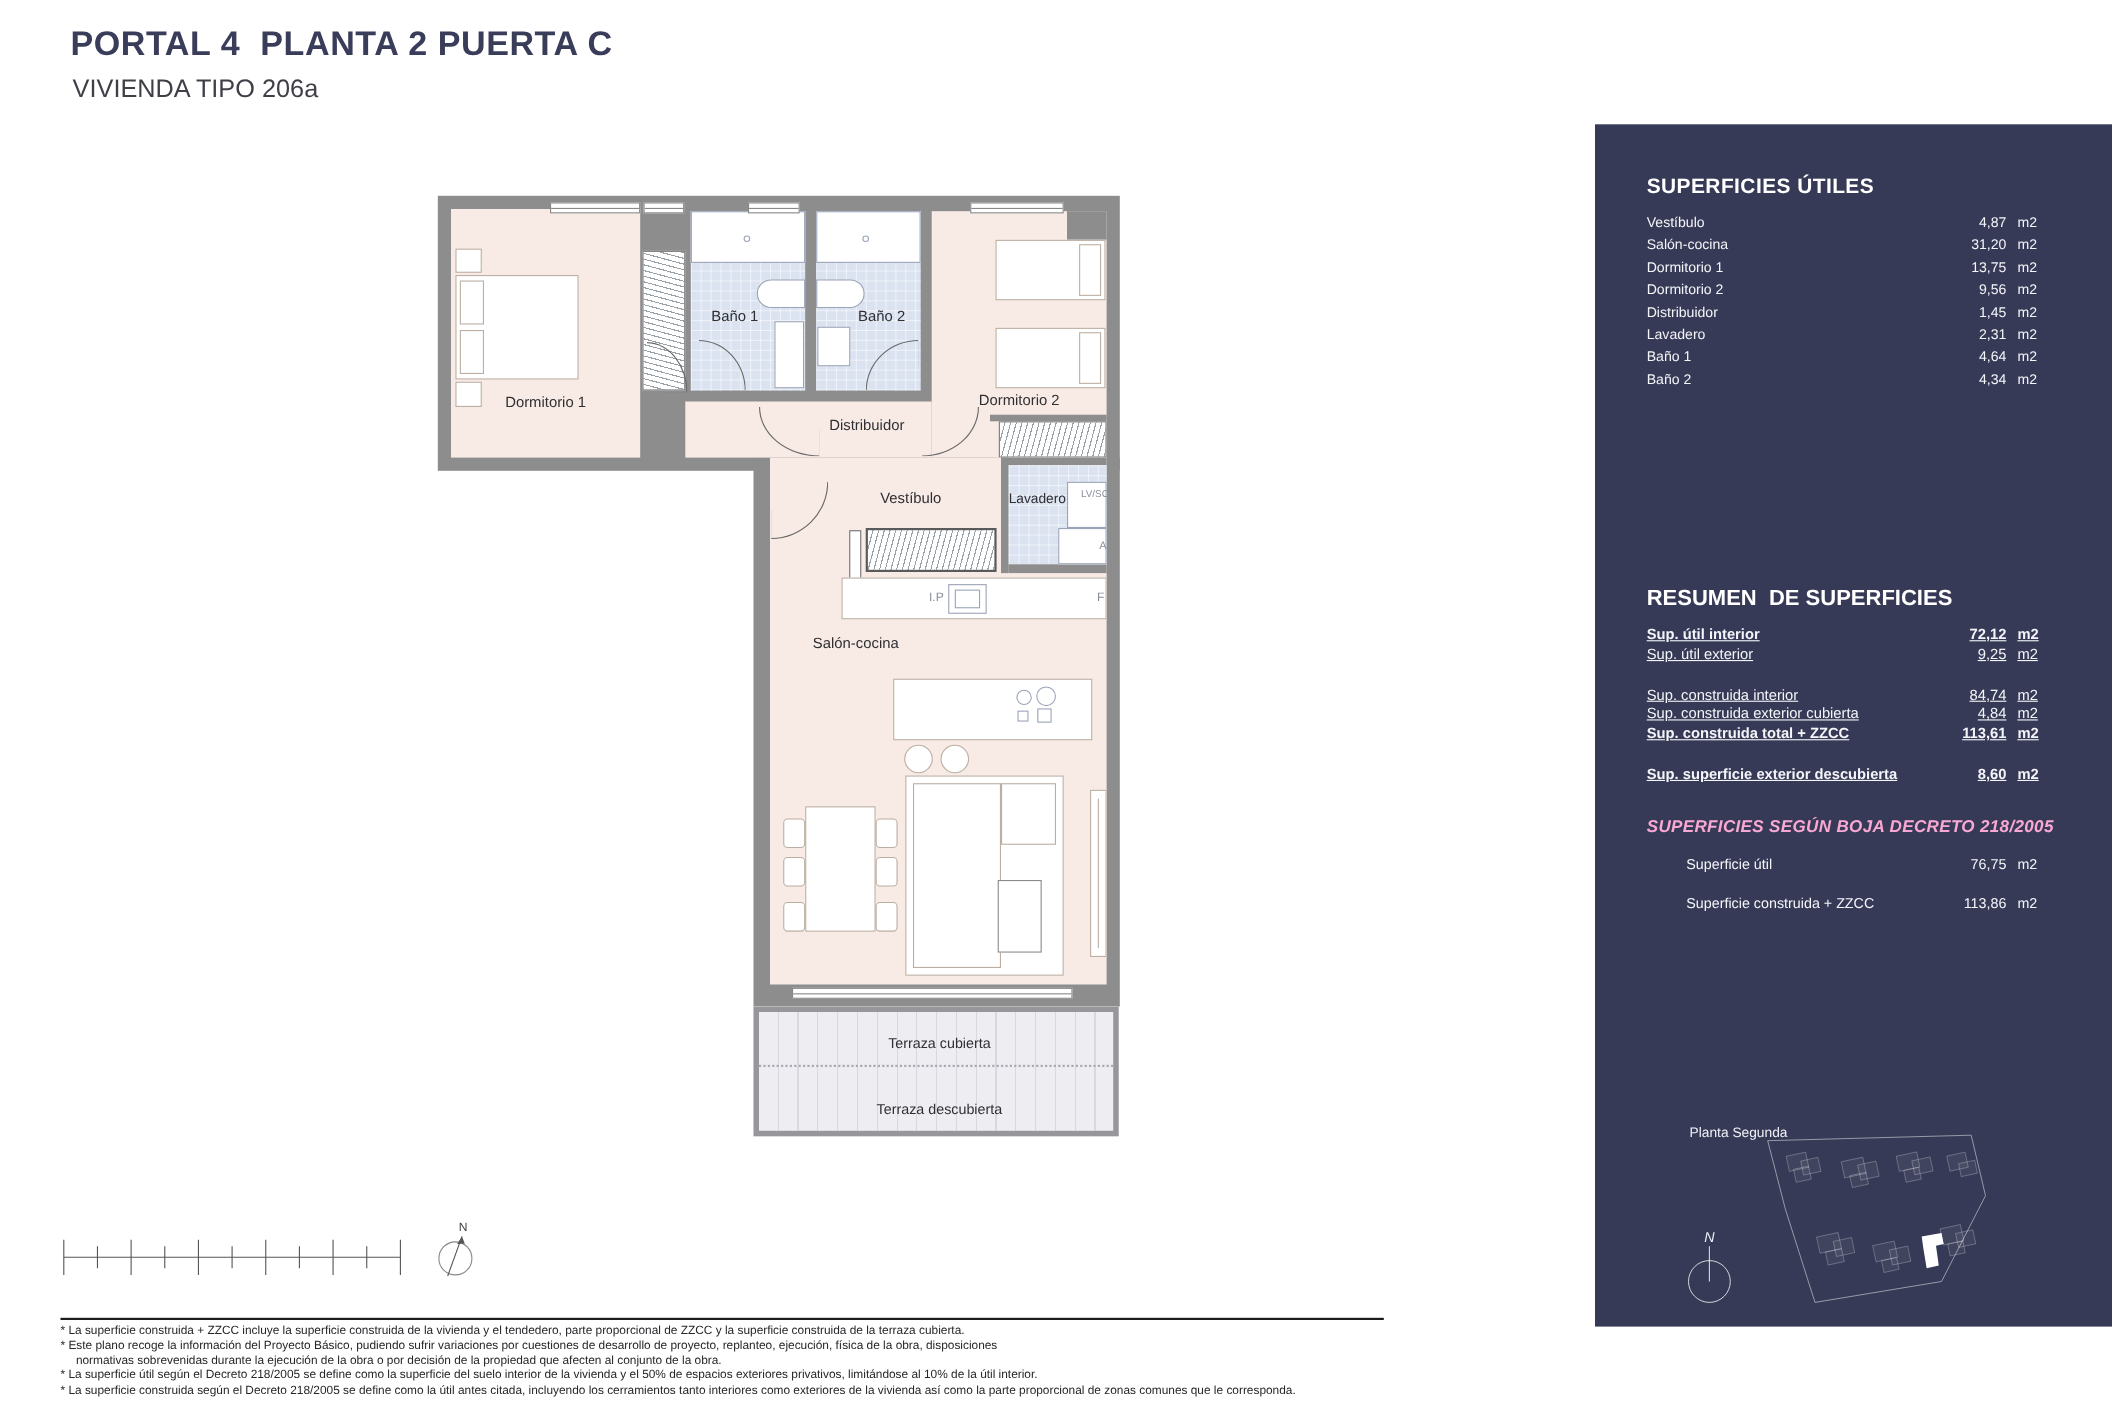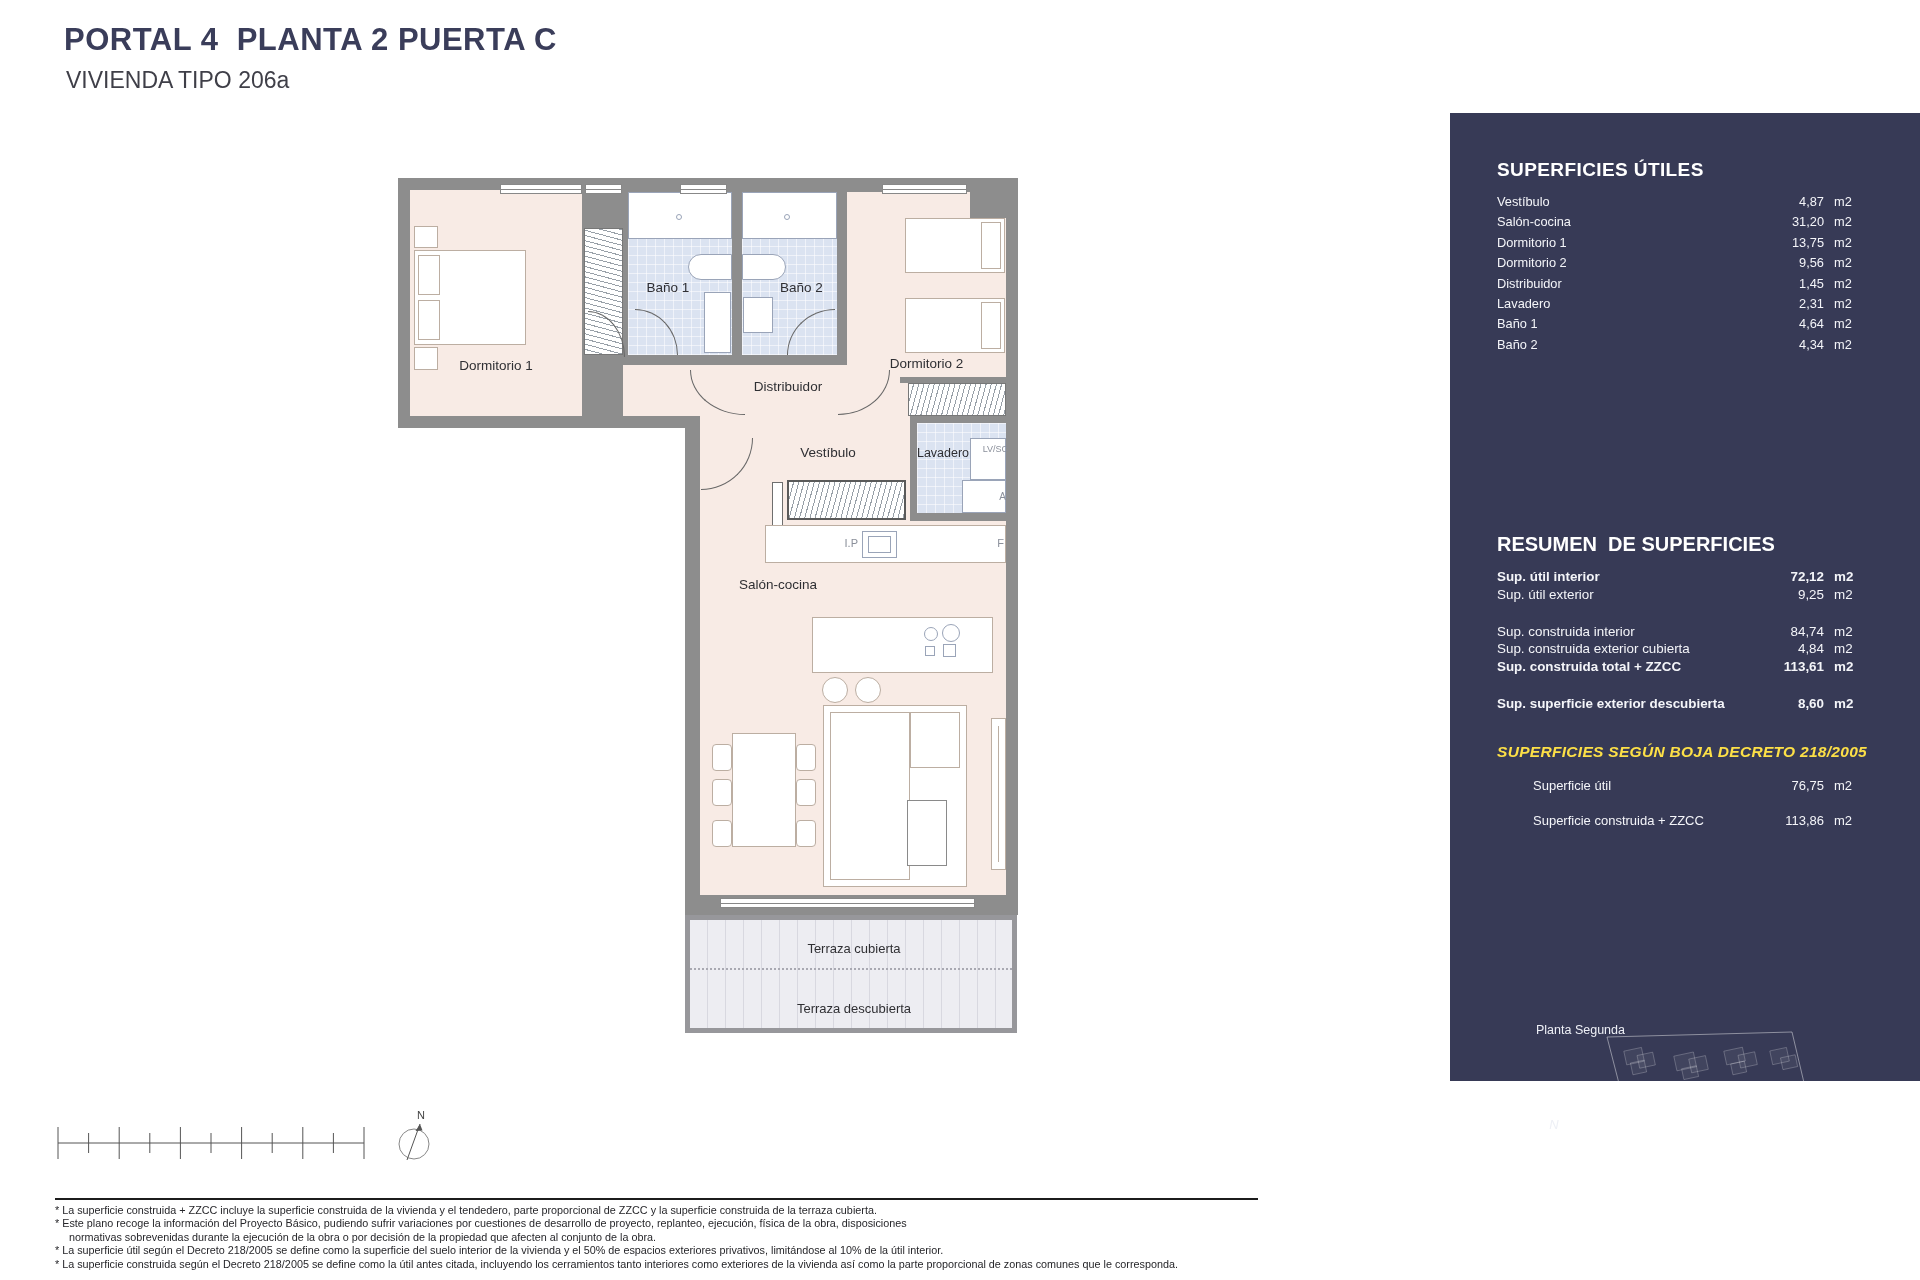--- a/index.html
+++ b/index.html
@@ -27,37 +27,37 @@
   .fix  { background:#fff; border:1px solid #9aa4b8; }
   .rlabel { position:absolute; font-size:13.5px; color:#2f2f33; text-align:center; }
   .slabel { position:absolute; font-size:9px; color:#8a8f9a; text-align:right; }
   .window { position:absolute; background:#fff; border:1px solid #888; }
   .window::after { content:""; position:absolute; left:0; right:0; top:45%; border-top:1px solid #888; }
   .arc { position:absolute; border:0 solid #666; }
   .dotline { border-top:2px dotted #a9a9b2; }
   .circle { border-radius:50%; }
 
   
-  .sidebar { position:absolute; left:1450px; top:113px; width:470px; height:968px;
+  .sidebar { position:absolute; left:1450px; top:113px; width:470px; height:1093px;
              background:#373a56; color:#f4f5f9; }
   .su-title { position:absolute; left:47px; top:46px; font-size:19px; font-weight:bold;
               letter-spacing:.4px; white-space:pre; color:#fff; }
   .su-table { position:absolute; left:47px; top:79px; right:62px; }
   .row { display:flex; align-items:baseline; line-height:20.4px; font-size:12.8px; }
   .row .lbl { flex:1; }
   .row .val { width:60px; text-align:right; }
   .row .unit { width:24px; margin-left:10px; }
   .res-title { position:absolute; left:47px; top:420px; font-size:20px; font-weight:bold;
                white-space:pre; color:#fff; }
   .res-table { position:absolute; left:47px; top:455px; right:62px; }
-  .res-table .row { line-height:17.8px; font-size:13.4px; }
+  .res-table .row { line-height:17.8px; font-size:13.4px;text-decoration:underline; }
   .row.gap { margin-top:19px; }
   .row.bold { font-weight:bold; }
   .boja-title { position:absolute; left:47px; top:630px; font-size:15.5px; font-style:italic;
-                font-weight:600; letter-spacing:.3px; color:#fde047; }
+                font-weight:600; letter-spacing:.3px; color:#f9a8d4; }
   .boja-r1 { position:absolute; left:47px; top:663px; right:62px; }
   .boja-r2 { position:absolute; left:47px; top:698px; right:62px; }
   .boja-r1 .row, .boja-r2 .row { font-size:13px;margin-left:36px; }
   .planta-label { position:absolute; left:86px; top:910px; font-size:12.5px; color:#eef0f6; }
 
   
   .sepline { position:absolute; left:55px; top:1198px; width:1203px; border-top:2px solid #1c1c1c; }
   .footnotes { position:absolute; left:55px; top:1204px; width:1360px; font-size:10.8px;
                line-height:13.4px; color:#26262a; }
   .footnotes .indent { padding-left:14px; }

